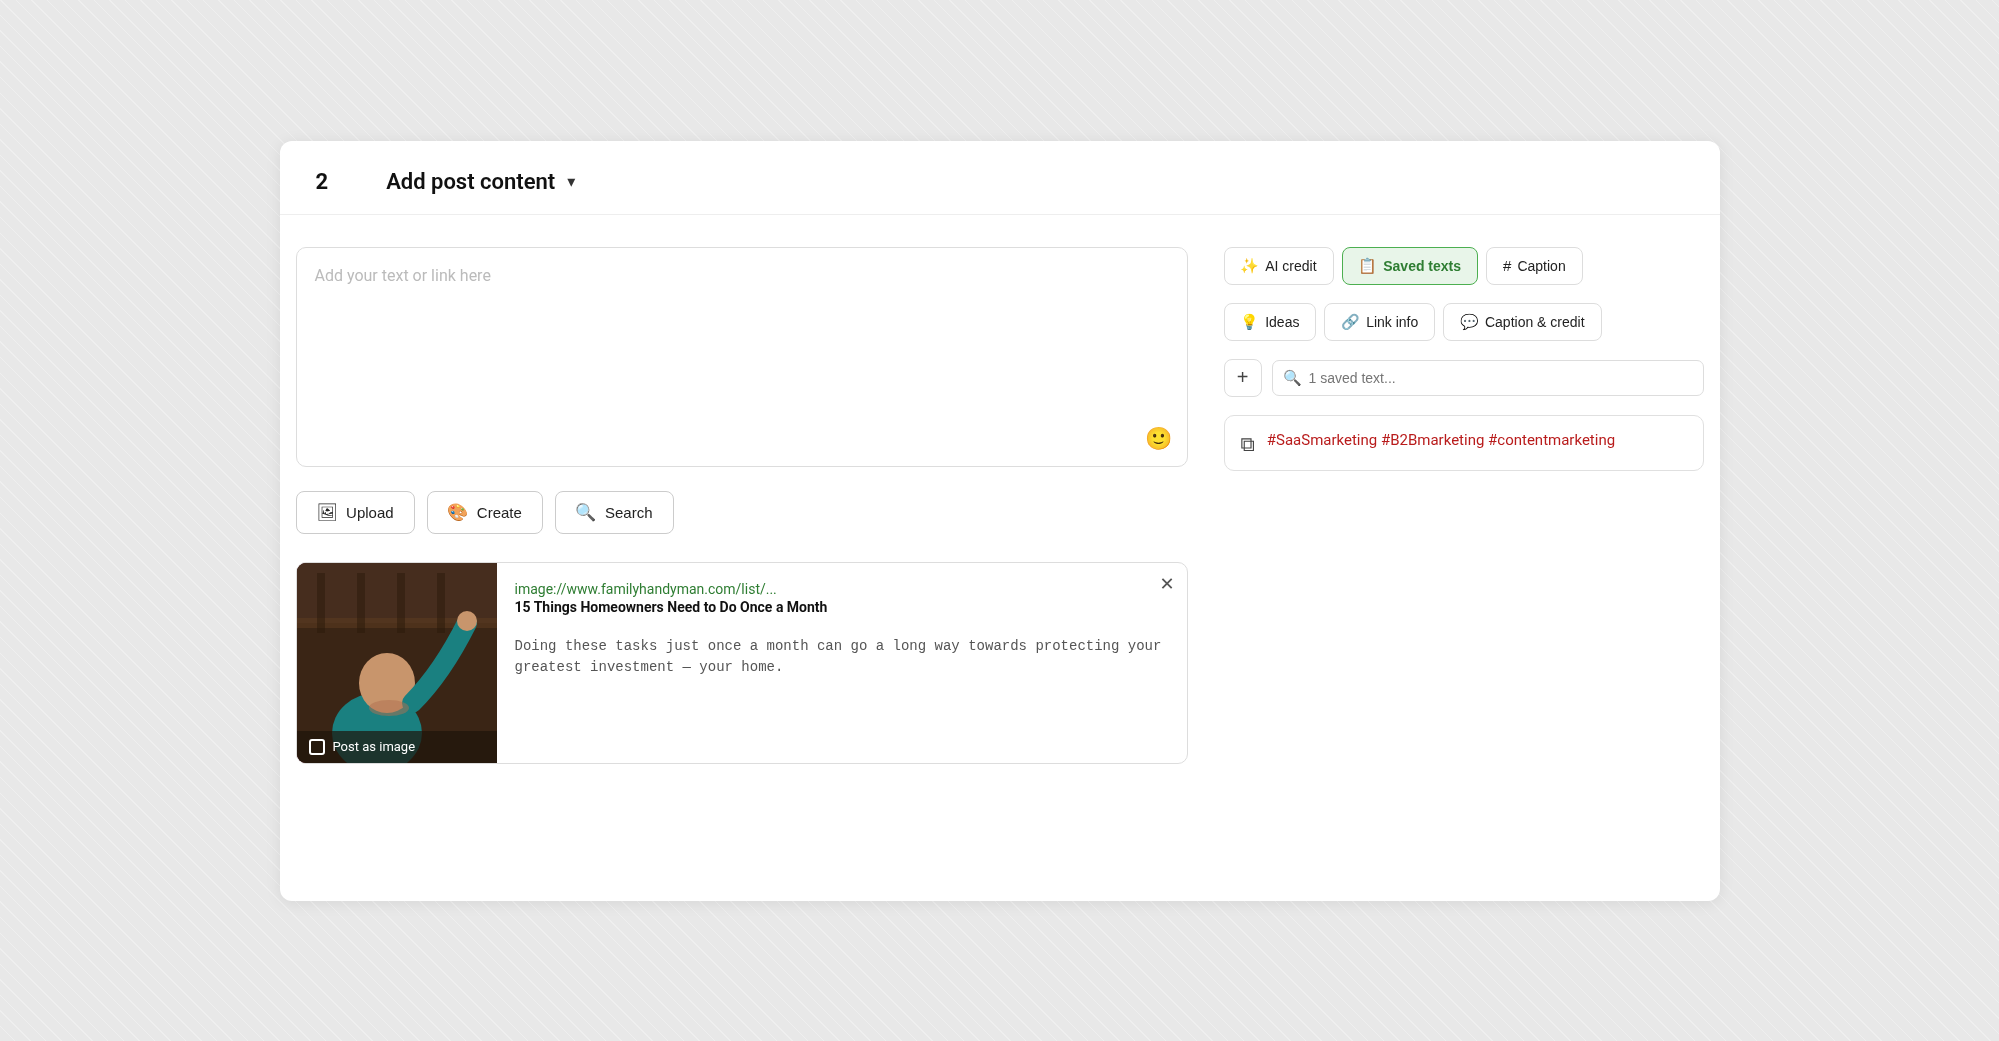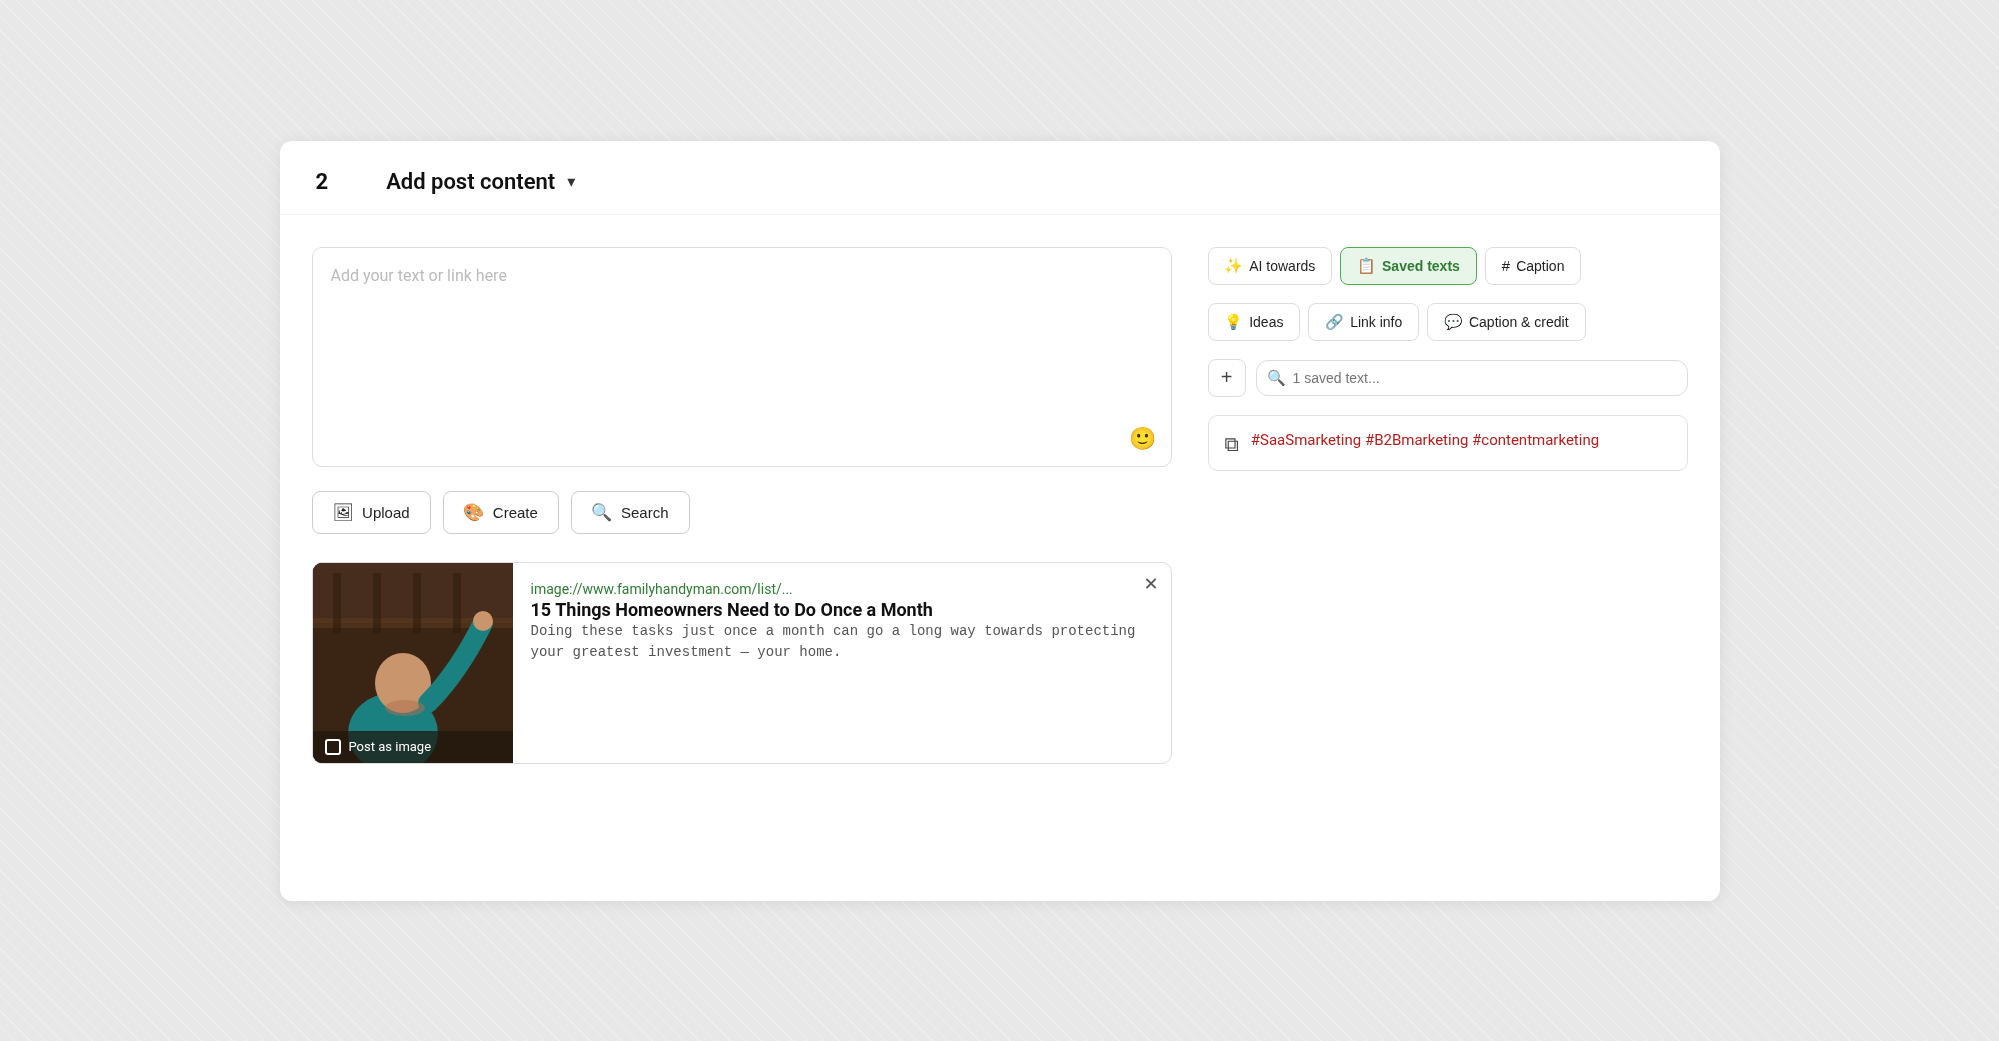--- a/index.html
+++ b/index.html
@@ -46,21 +46,21 @@
       margin-left: 48px;
     }
     .chevron-icon {
       font-size: 16px;
       color: #333;
       margin-left: 2px;
     }
     .card-body {
       display: flex;
       gap: 0;
-      padding: 32px 32px;
+      padding: 32px 16px;
     }
     .left-panel {
       flex: 1;
       padding-right: 36px;
     }
     .right-panel {
       width: 480px;
       border-left: none;
     }
     .text-area-wrapper {
@@ -164,24 +164,24 @@
       color: #555;
       line-height: 1;
     }
     .preview-url {
       color: #2e7d32;
       font-size: 14px;
       margin-bottom: 8px;
       text-decoration: none;
     }
     .preview-title {
-      font-size: 18px;
+      font-size: 14px;
       font-weight: 700;
       color: #111;
-      margin-bottom: 0;
+      margin-bottom: 20px;
       line-height: 1.3;
     }
     .preview-desc {
       font-size: 14px;
       color: #555;
       line-height: 1.5;
       font-family: Liberation Mono, monospace;
     }
     
     .tab-row {
@@ -239,21 +239,21 @@
       left: 12px;
       top: 50%;
       transform: translateY(-50%);
       color: #aaa;
       font-size: 15px;
     }
     .search-input {
       width: 100%;
       padding: 9px 12px 9px 36px;
       border: 1.5px solid #ddd;
-      border-radius: 12px;
+      border-radius: 7px;
       font-size: 14px;
       color: #555;
       outline: none;
     }
     .hashtag-item {
       display: flex;
       align-items: flex-start;
       gap: 12px;
       padding: 14px 16px;
       border: 1.5px solid #e0e0e0;
@@ -346,21 +346,21 @@
           <div class="preview-desc">Doing these tasks just once a month can go a long way towards protecting your greatest investment — your home.</div>
         </div>
       </div>
     </div>
 
     <div class="right-panel">
 
       <div class="tab-row">
         <button class="tab-btn">
           <span class="tab-icon">✨</span>
-          <span>AI towards</span>
+          <span>AI credit</span>
         </button>
         <button class="tab-btn active">
           <span class="tab-icon">📋</span>
           <span>Saved texts</span>
         </button>
         <button class="tab-btn">
           <span class="tab-icon">#</span>
           <span>Caption</span>
         </button>
       </div>

